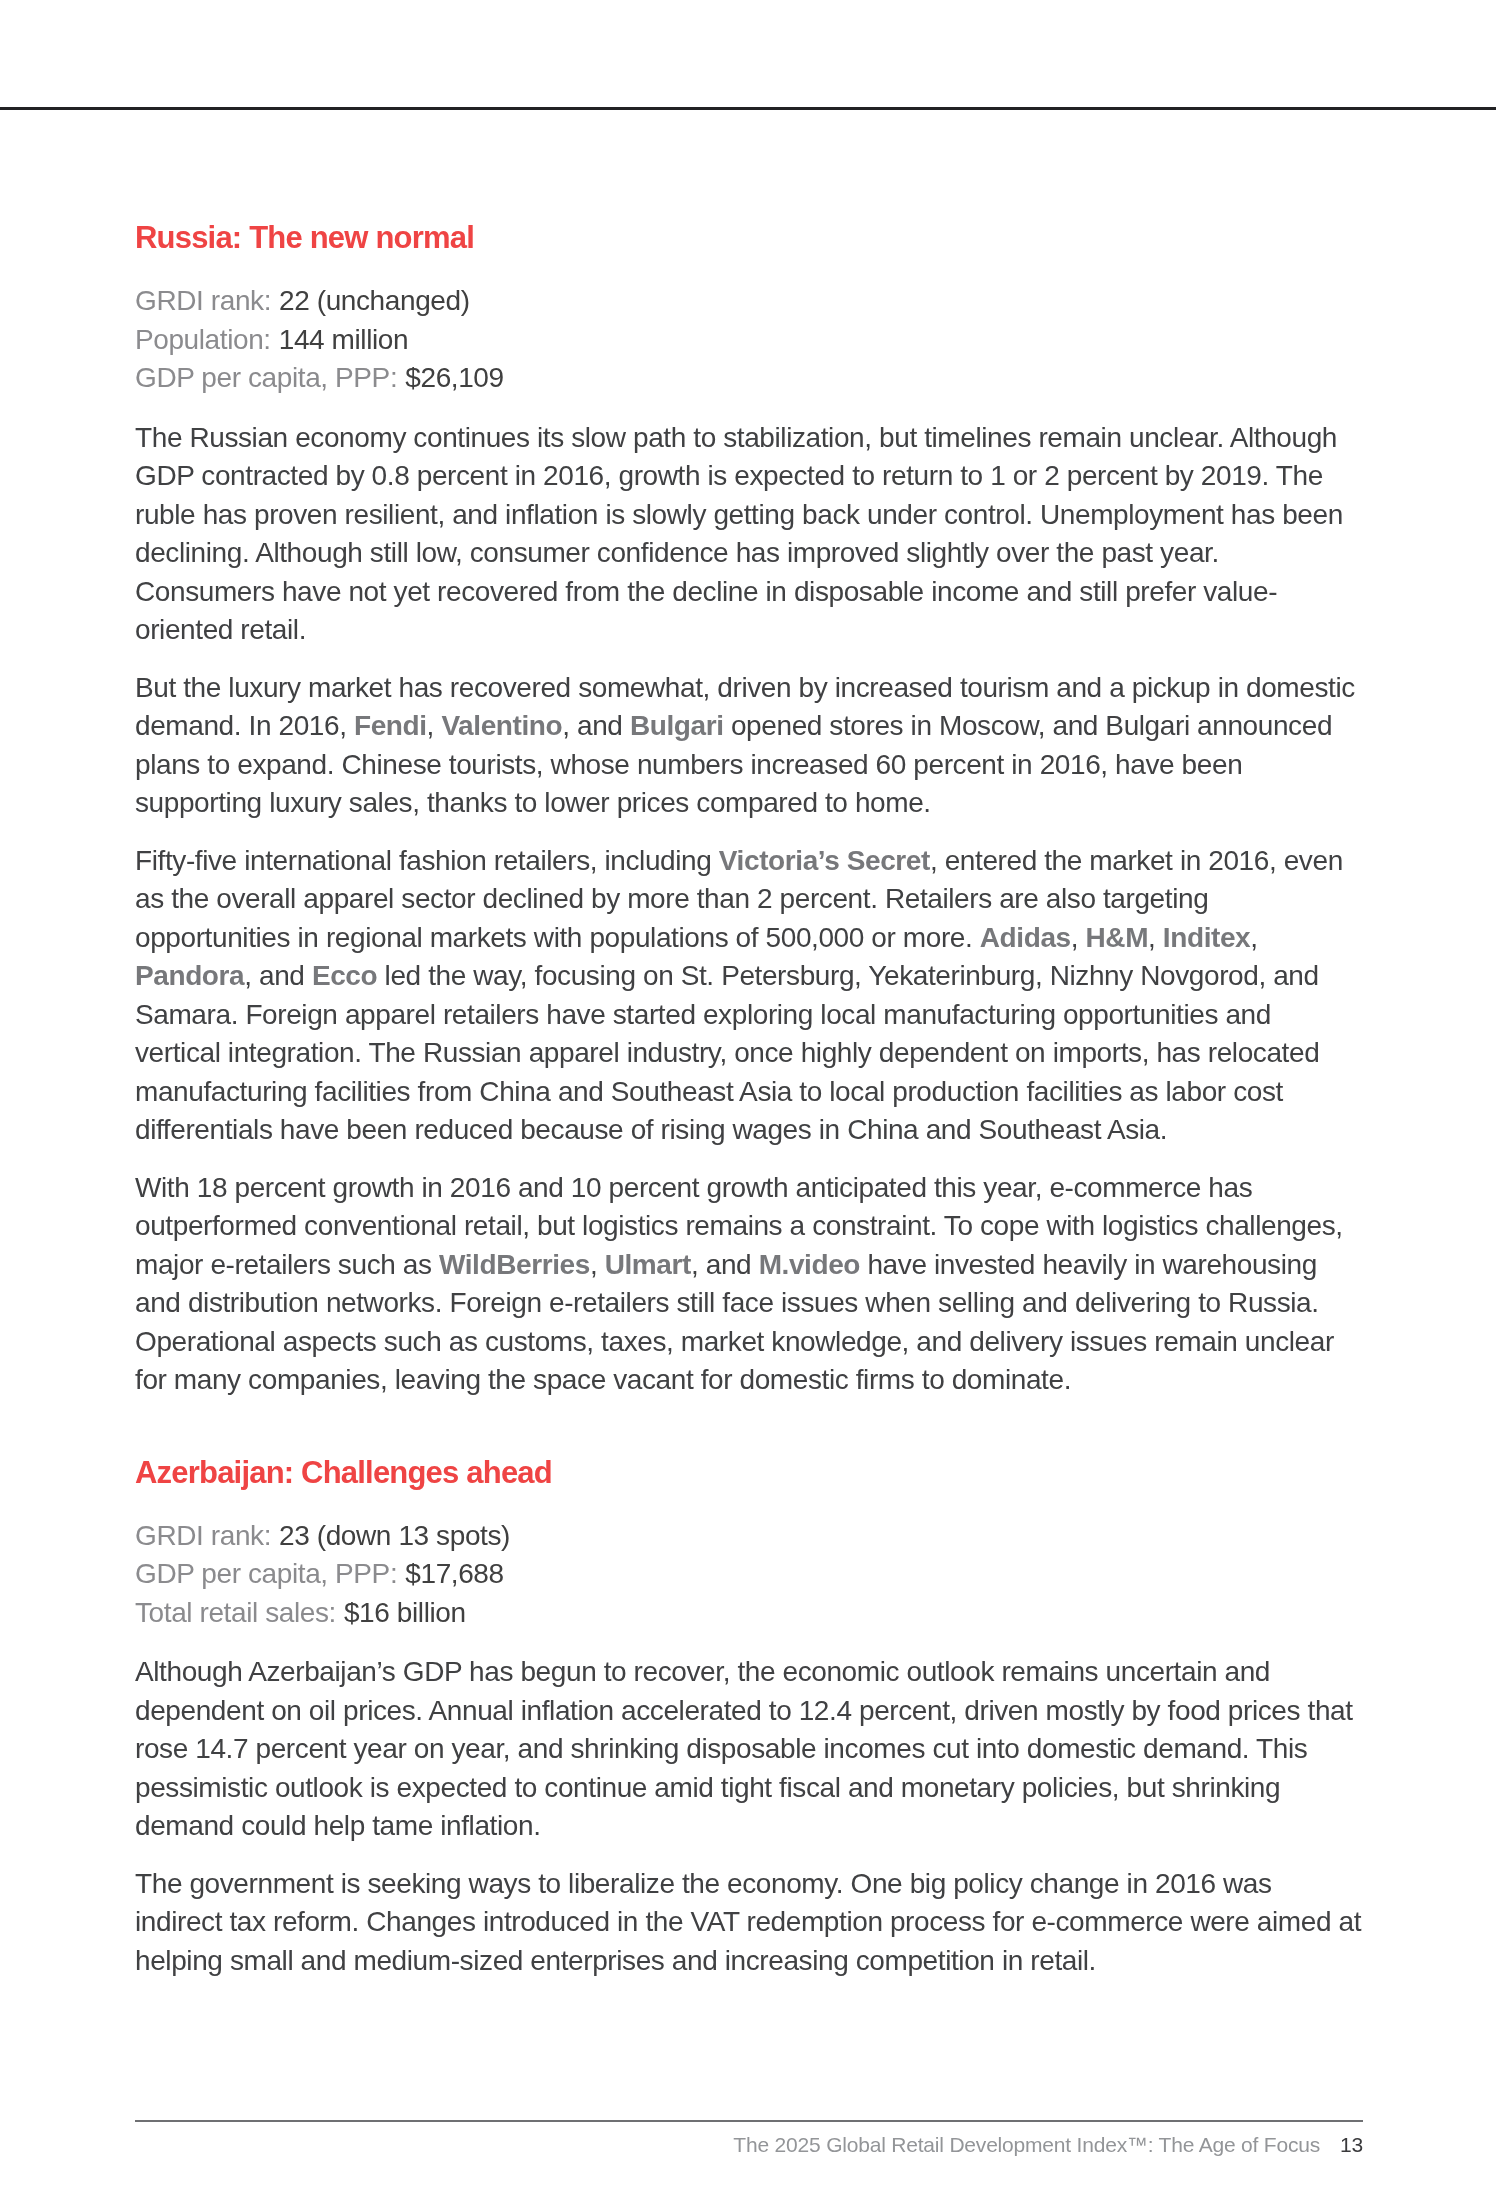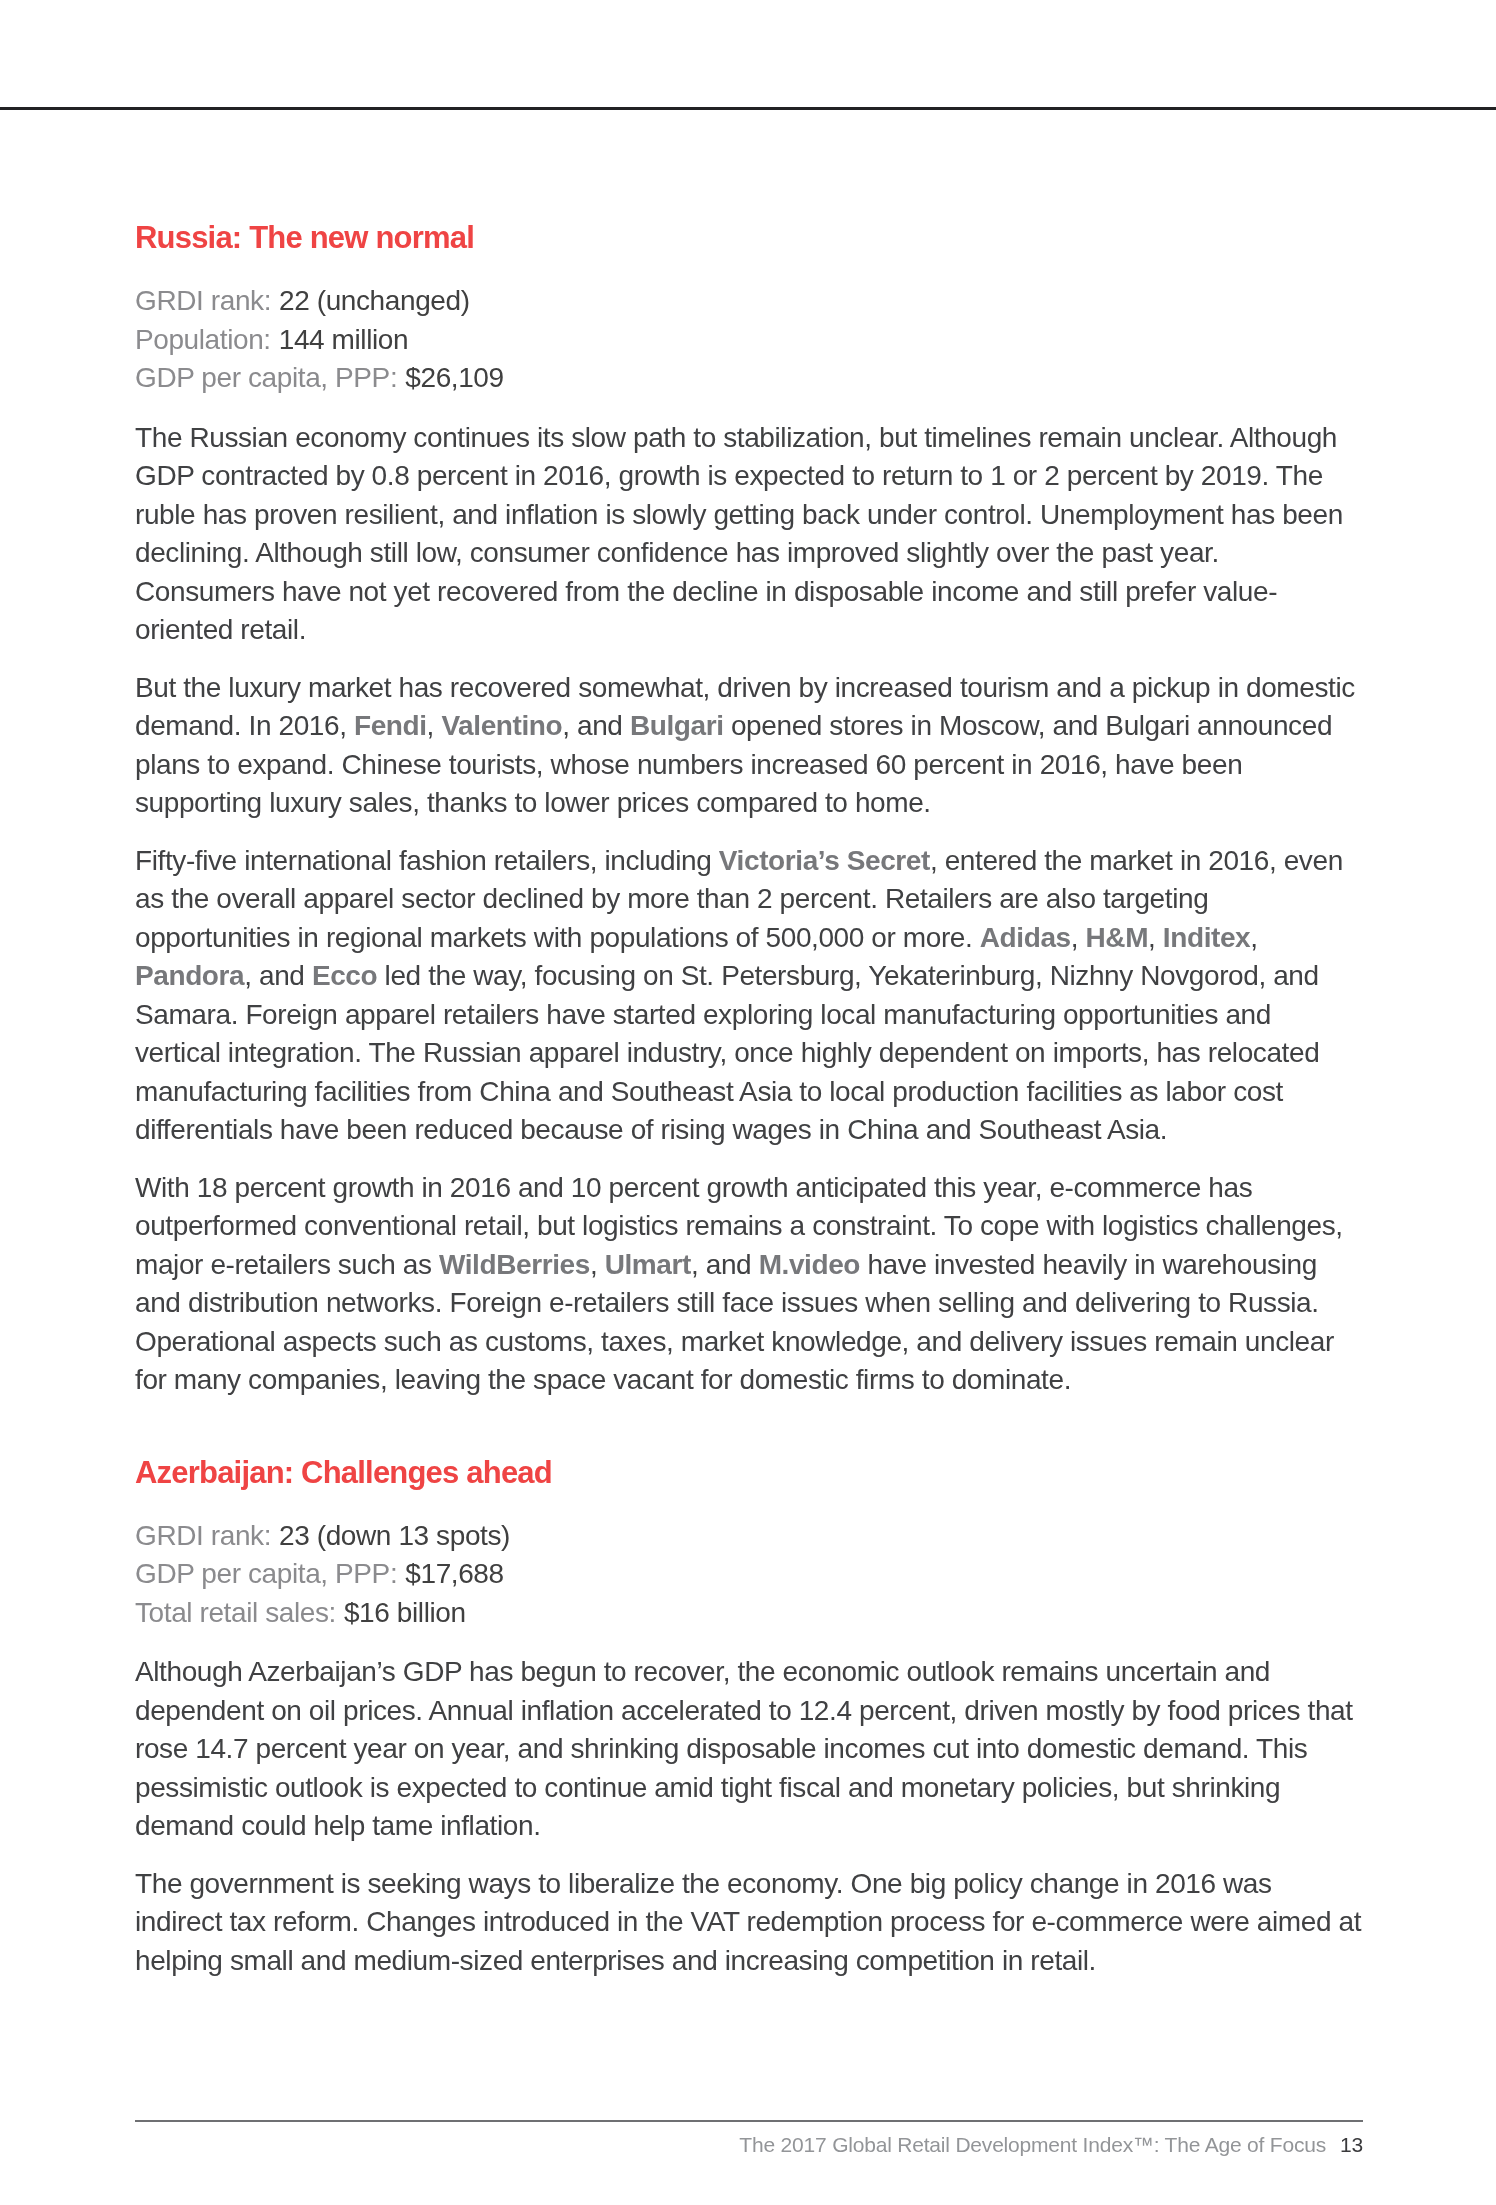--- a/index.html
+++ b/index.html
@@ -82,21 +82,21 @@
     left: 135px;
     width: 1228px;
     text-align: right;
     font-size: 21px;
     line-height: 28px;
     color: #939598;
     letter-spacing: -0.2px;
   }
   .footer-text .pagenum {
     color: #3a3a3c;
-    margin-left: 14px;
+    margin-left: 20px;
   }
 </style>
 </head>
 <body>
 
 <div class="top-rule"></div>
 
 <div class="content">
 
   <section>
@@ -132,14 +132,14 @@
       </div>
     </div>
     <p class="body-para first"><span>Although Azerbaijan’s GDP has begun to recover, the economic outlook remains uncertain and dependent on oil prices. Annual inflation accelerated to 12.4 percent, driven mostly by food prices that rose 14.7 percent year on year, and shrinking disposable incomes cut into domestic demand. This pessimistic outlook is expected to continue amid tight fiscal and monetary policies, but shrinking demand could help tame inflation.</span></p>
     <p class="body-para"><span>The government is seeking ways to liberalize the economy. One big policy change in 2016 was indirect tax reform. Changes introduced in the VAT redemption process for e-commerce were aimed at helping small and medium-sized enterprises and increasing competition in retail.</span></p>
   </section>
 
 </div>
 
 <div class="footer-rule"></div>
 <div class="footer-text">
-  <span>The 2017 Global Retail Development Index™: The Age of Focus</span><span class="pagenum">13</span>
+  <span>The 2025 Global Retail Development Index™: The Age of Focus</span><span class="pagenum">13</span>
 </div>
 
 </body></html>

